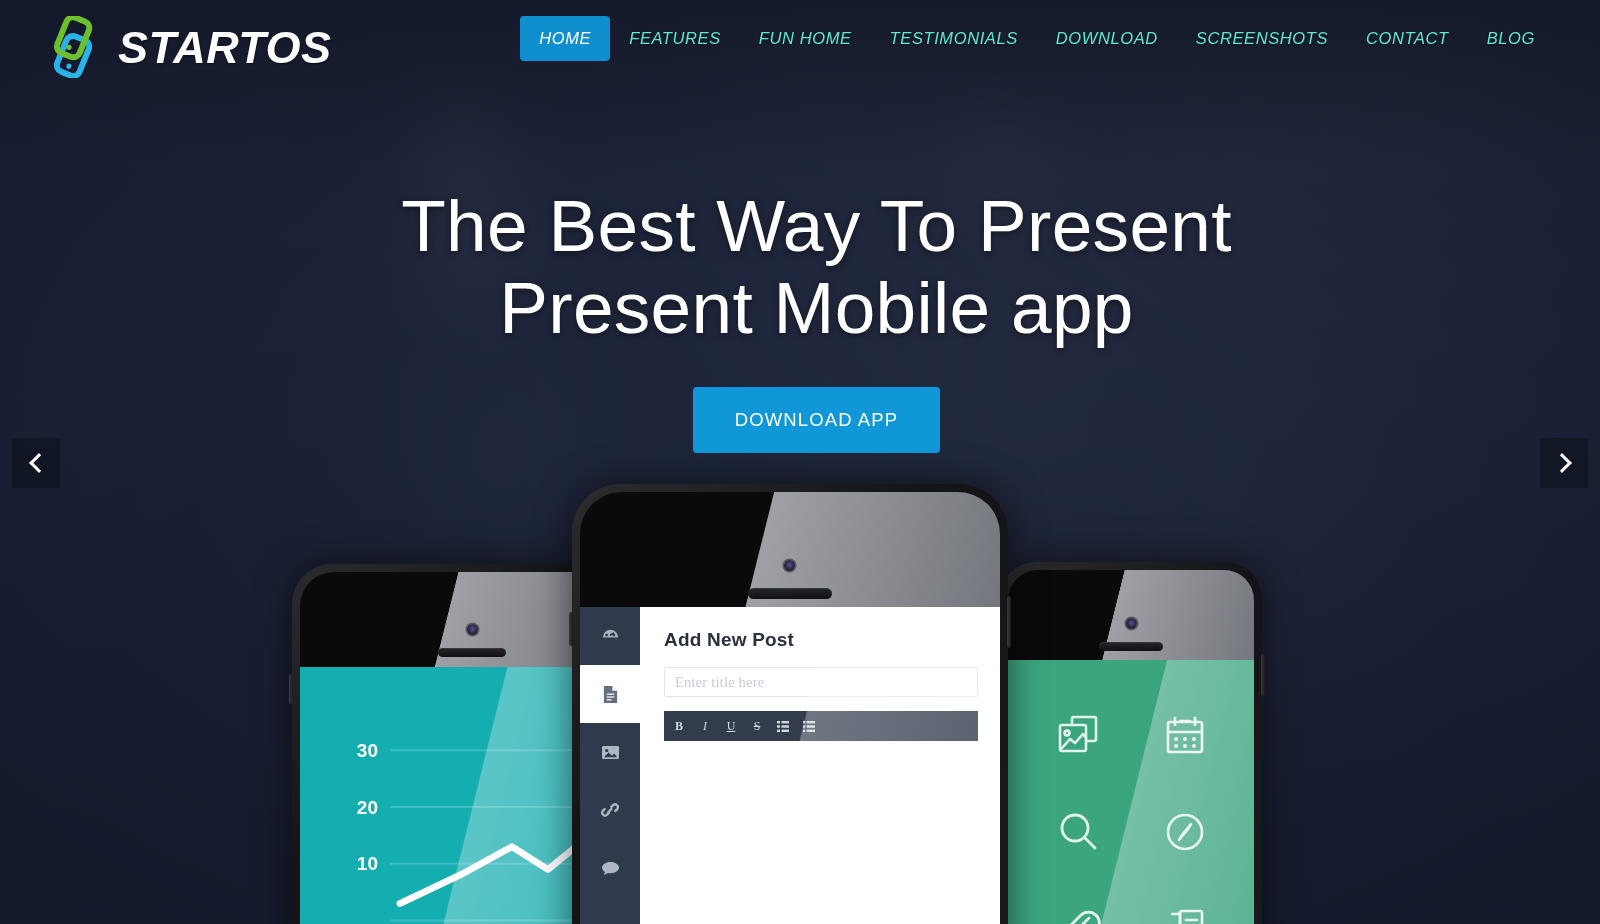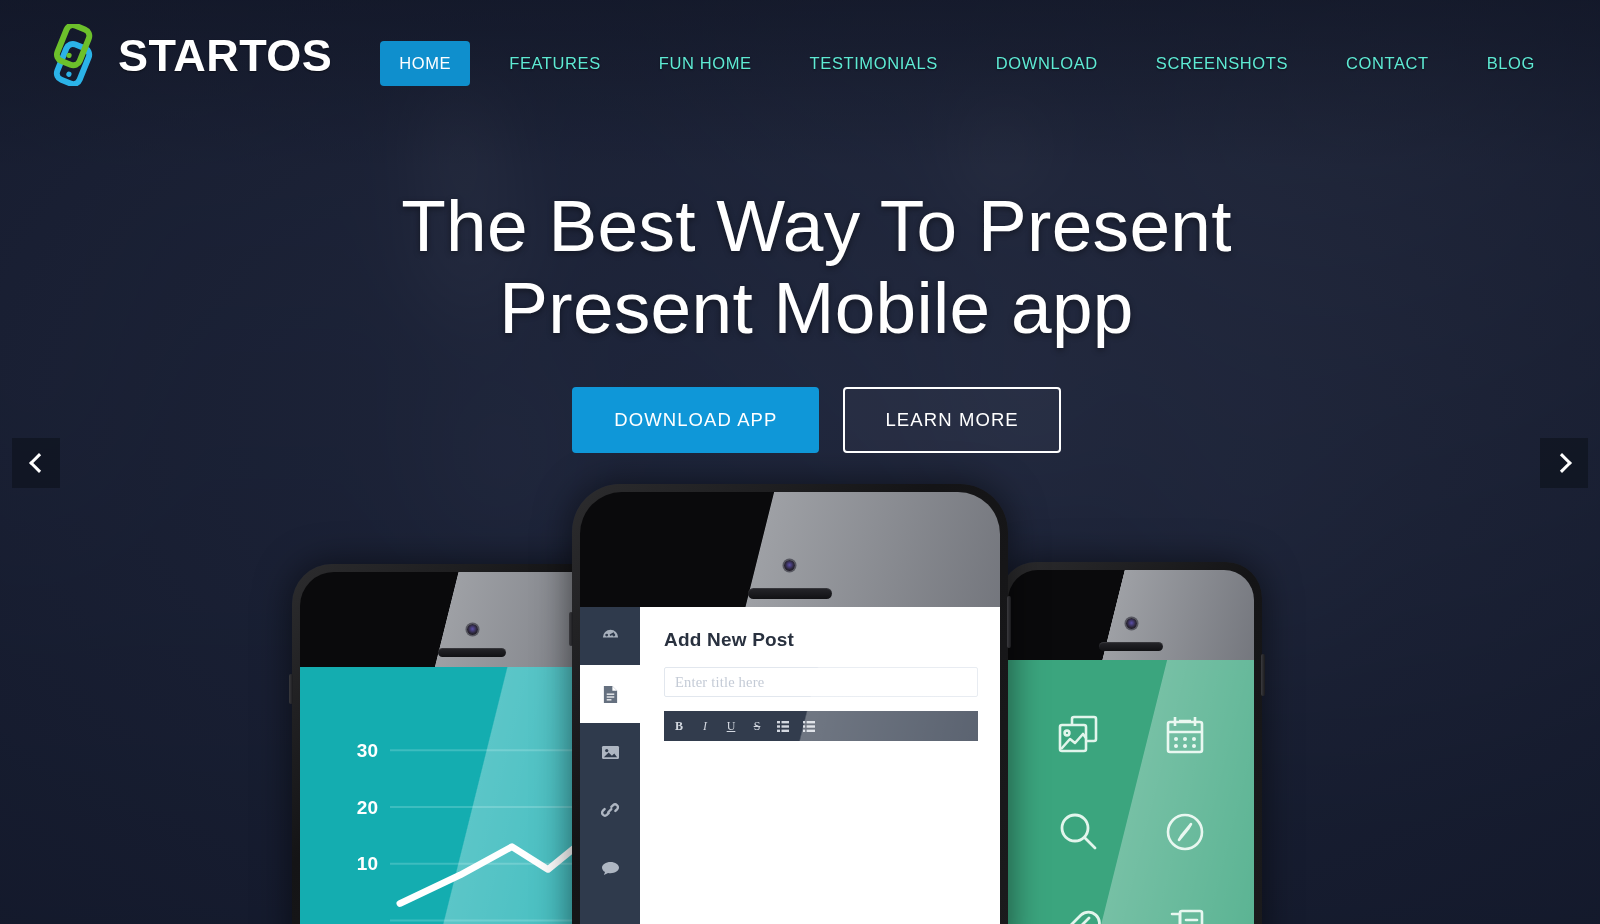--- a/index.html
+++ b/index.html
@@ -44,33 +44,34 @@
   .bg-vignette {
     position:absolute; inset:0;
     background:
       radial-gradient(ellipse 1200px 700px at 50% 45%, rgba(20,26,46,.12), rgba(16,21,38,.72) 100%),
       linear-gradient(180deg, rgba(14,18,32,.55) 0%, rgba(14,18,32,0) 18%);
   }
 
   
   .header {
     position:absolute; top:0; left:0; right:0; height:86px;
-    display:flex; align-items:flex-end;
-    padding:0 46px;
+    display:flex; align-items:flex-start;
+    padding:16px 46px;
     z-index:40;
+    font-style:italic;
   }
   .logo { display:flex; align-items:center; gap:14px; cursor:pointer; }
   .logo-mark { width:58px; height:62px; position:relative; flex:none; }
   .logo-text {
     font-size:45px; font-weight:bold; color:#ffffff;
     letter-spacing:.5px; line-height:1;
     text-shadow:0 1px 2px rgba(0,0,0,.5);
   }
 
-  .nav { margin-left:auto; display:flex; align-items:center; gap:20px; }
+  .nav { margin-left:auto; display:flex; align-items:center; gap:0; }
   .nav-item {
     font-size:16.5px; color:#5eead4; letter-spacing:.6px;
     padding:13px 19px; border-radius:4px;
     text-decoration:none; white-space:nowrap;
     text-shadow:0 1px 2px rgba(0,0,0,.45);
     cursor:pointer;
   }
   .nav-item.active {
     background:#0f8fcd;
     color:#ffffff;
@@ -282,21 +283,20 @@
     </div>
   </div>
 
   <div class="hero-content">
     <h1 class="hero-title">
       <span class="line">The Best Way To Present</span>
       <span class="line">Present Mobile app</span>
     </h1>
     <div class="hero-buttons">
       <div class="btn btn-primary">DOWNLOAD APP</div>
-      <div class="btn btn-outline">LEARN MORE</div>
     </div>
   </div>
 
   <div class="carousel-arrow left">
     <span class="chev l"></span>
   </div>
   <div class="carousel-arrow right">
     <span class="chev r"></span>
   </div>
 

